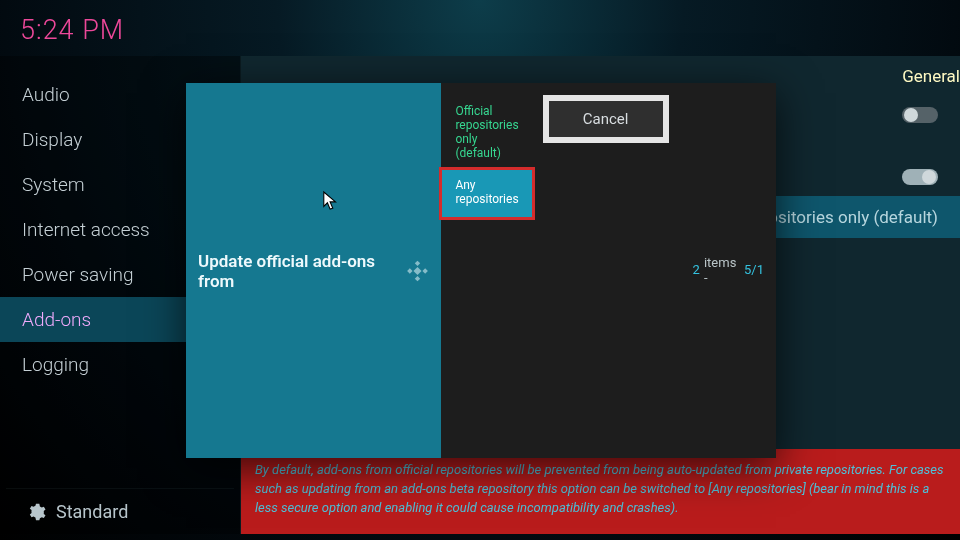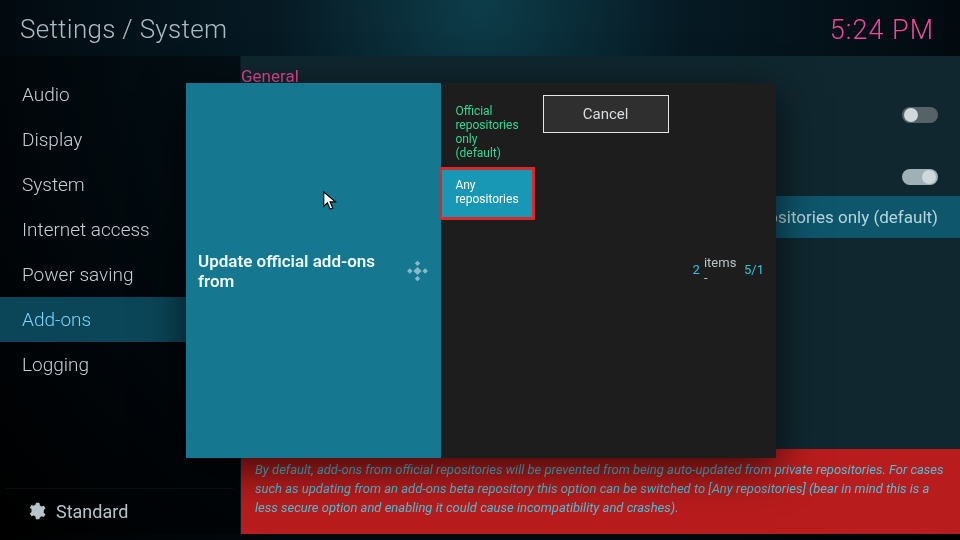--- a/index.html
+++ b/index.html
@@ -33,45 +33,45 @@
   }
   .sidebar-item {
     padding: 11px 22px;
     font-size: 19px;
     font-weight: 300;
     color: #c5d0d5;
     cursor: pointer;
   }
   .sidebar-item.sel {
     background: #0b4658;
-    color: #7dd3fc;
+    color: #f0abfc;
   }
   .sidebar-spacer { flex: 1; }
   .sidebar-bottom {
-    display: flex; align-items: flex-start; gap: 10px;
+    display: flex; align-items: flex-end; gap: 10px;
     padding: 12px 20px 12px 20px;
     font-size: 18px; color: #b7c5cb;
     border-top: 1px solid rgba(120,160,170,.08);
     margin: 0 6px;
   }
   .gear-svg { width: 20px; height: 20px; fill: #b7c5cb; }
 
   
   .content {
     flex: 1;
     position: relative;
     background: #10272f;
     border-left: 1px solid rgba(0,0,0,.3);
     display: flex;
     flex-direction: column;
   }
   .section-head {
-    text-align: left;
+    text-align: right;
     padding: 10px 0 8px;
-    color: #ec4899;
+    color: #fef9c3;
     font-size: 17px;
   }
   .settings-row {
     display: flex; justify-content: space-between; align-items: center;
     padding: 11px 22px;
     font-size: 17px;
     color: #cedbe0;
   }
   .settings-row.hl { background: #0e566c; }
   .toggle {
@@ -125,21 +125,21 @@
     outline: 3px solid #d42c2c; outline-offset: -1px;
     padding-bottom: 12px;
   }
   .modal-side {
     width: 148px; padding: 12px 12px 0 10px;
   }
   .cancel-btn {
     background: #2f2f2f; color: #d8dde0;
     text-align: center; padding: 9px 0;
     font-size: 15px; cursor: pointer;
-    border: 1px solid #e5e5e5;
+    border: 6px solid #e5e5e5;
   }
   .modal-foot {
     display: flex; justify-content: flex-end; align-items: center;
     padding: 6px 12px 8px; gap: 4px;
     font-size: 13px;
   }
   .modal-foot .cnt { color: #34c2df; }
   .modal-foot .lbl { color: #b9c4c7; }
   .modal-foot .pg { color: #34c2df; }
 
@@ -151,21 +151,20 @@
   }
 
   
   .kodi-logo { width: 24px; height: 24px; }
   .kodi-logo .sq { fill: #e9f7fb88; }
 </style>
 </head>
 <body>
 
 <div class="topbar">
-  <div class="breadcrumb">Settings / System</div>
   <div class="clock">5:24 PM</div>
 </div>
 
 <div class="root">
 
   <div class="sidebar">
     <div class="sidebar-item">Audio</div>
     <div class="sidebar-item">Display</div>
     <div class="sidebar-item">System</div>
     <div class="sidebar-item">Internet access</div>

